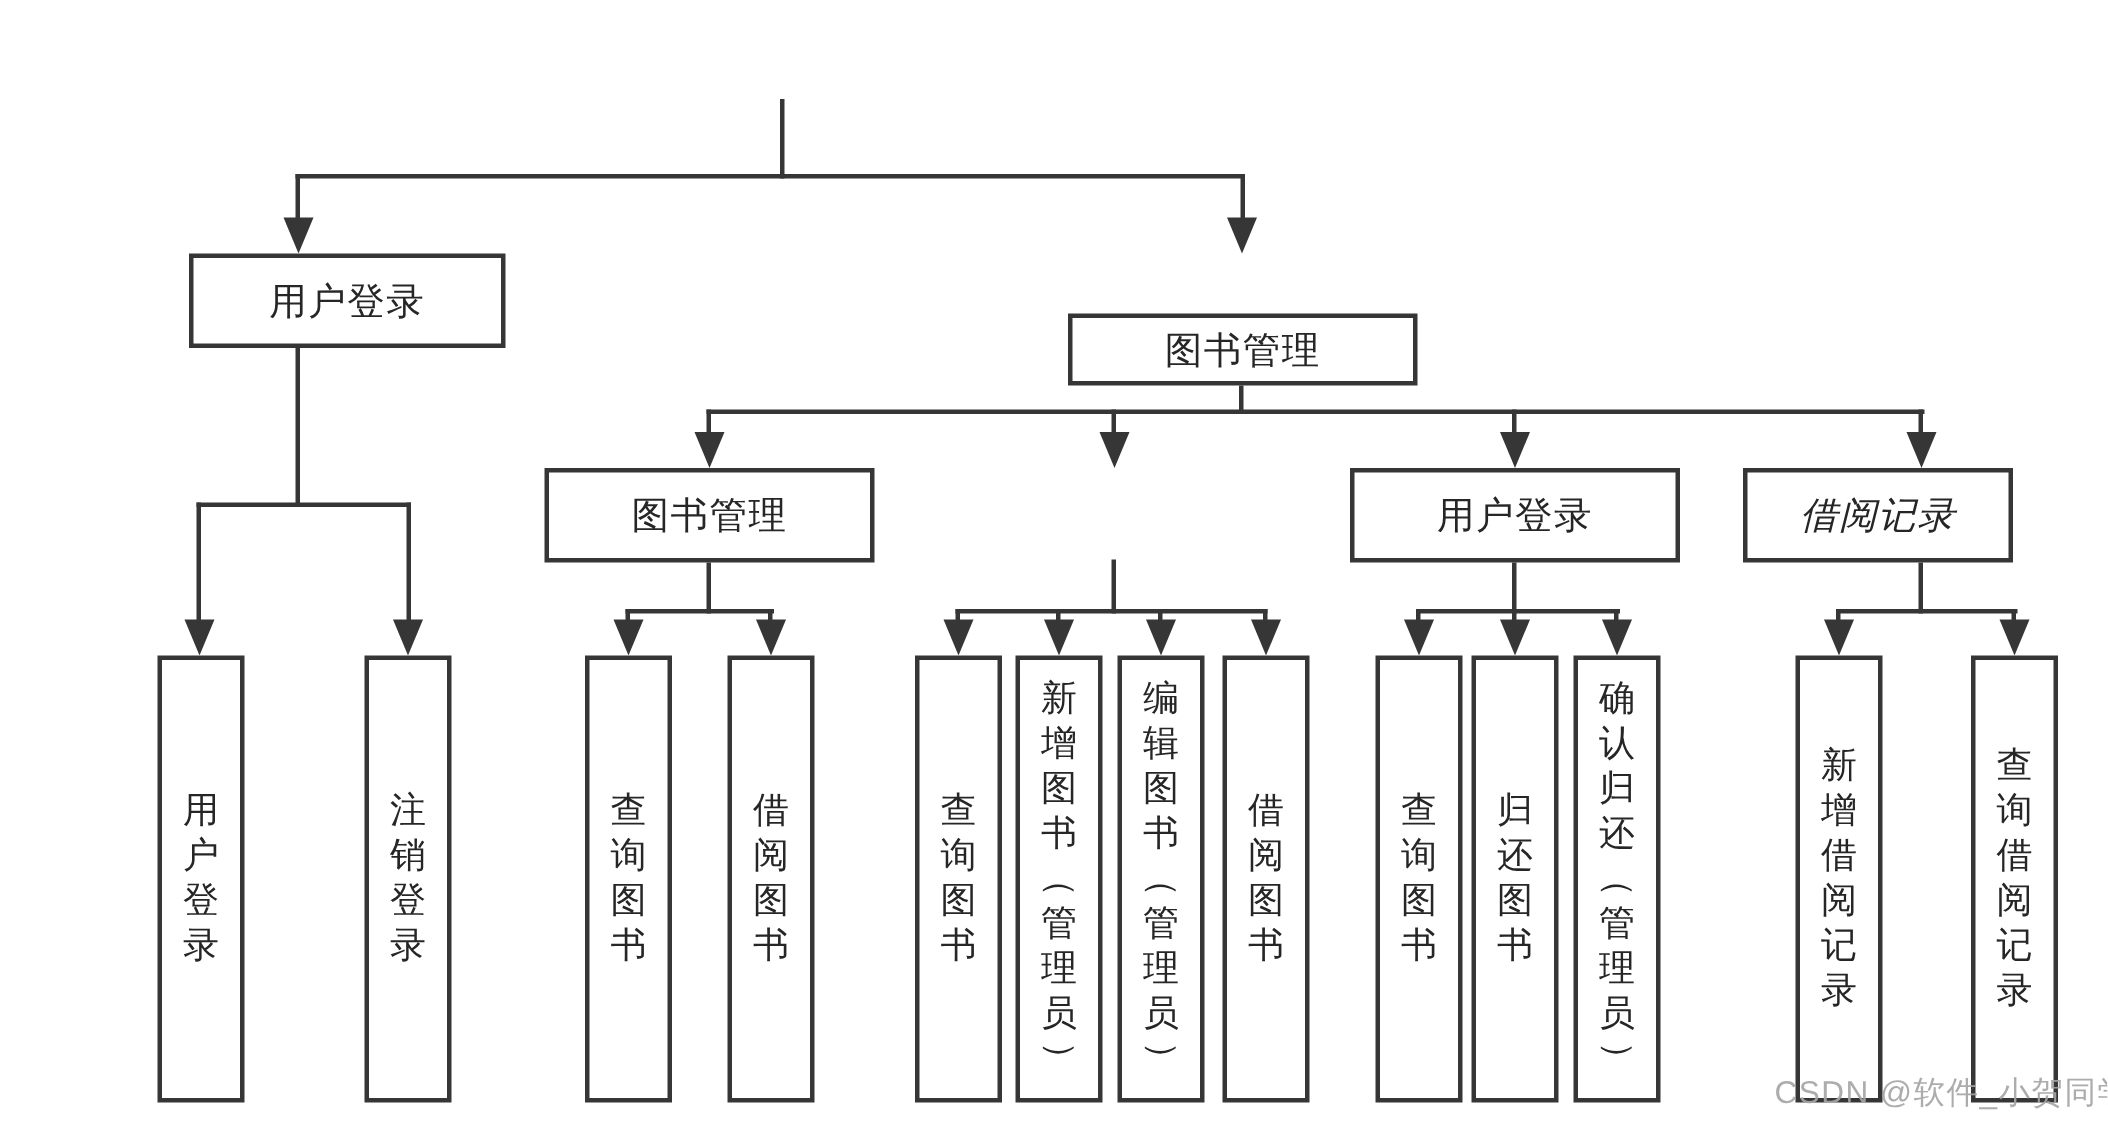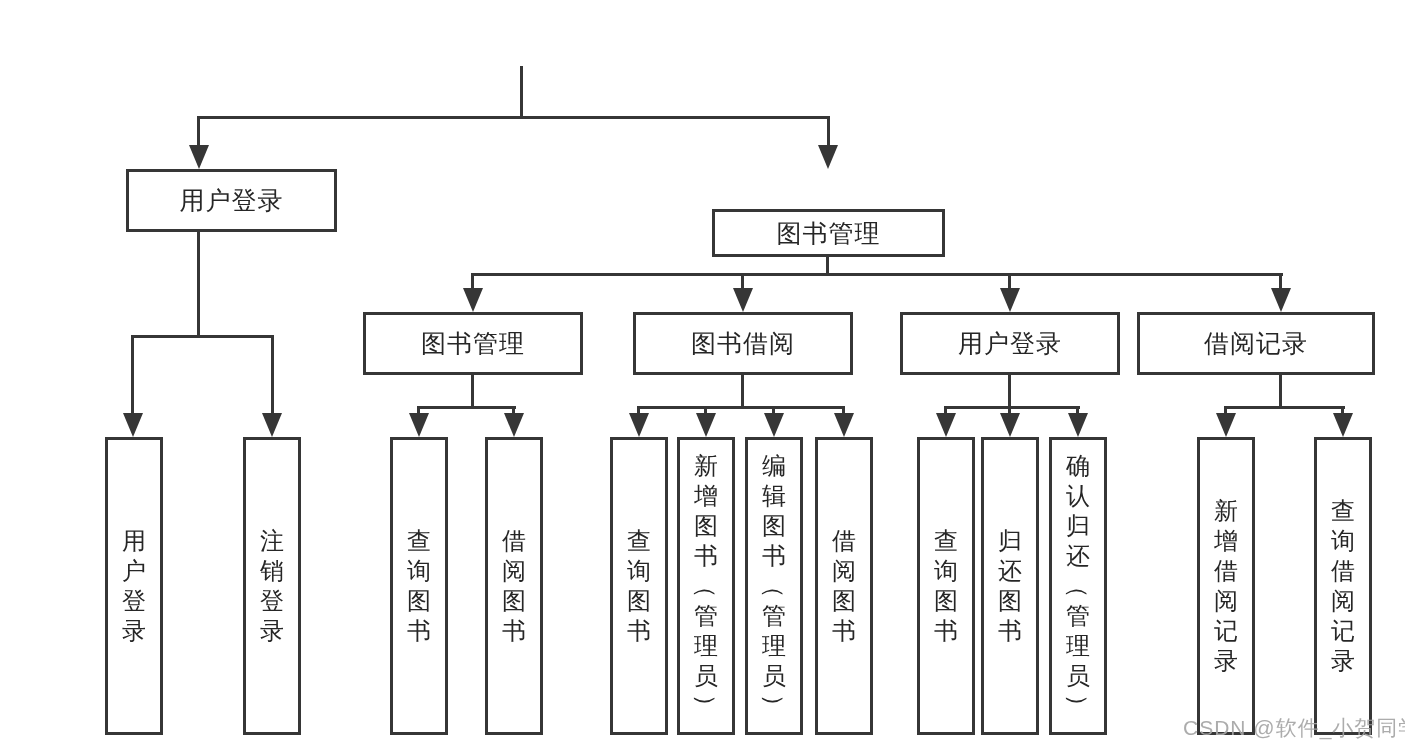--- a/index.html
+++ b/index.html
@@ -127,23 +127,22 @@
   <div class="vl" style="left:1224px; top:406px; width:3px; height:11px;"></div>
   <div class="arrow" style="left:1216px; top:413px;"></div>
   <div class="vl" style="left:1341px; top:406px; width:3px; height:11px;"></div>
   <div class="arrow" style="left:1333px; top:413px;"></div>
 
 
   <div class="box" style="left:82px; top:169px; width:211px; height:63px;margin-left:44px;">用户登录</div>
   <div class="box" style="left:712px; top:169px; width:233px; height:48px;margin-top:40px;">图书管理</div>
 
   <div class="box" style="left:363px; top:312px; width:220px; height:63px;">图书管理</div>
-  <div class="box" style="left:633px; top:312px; width:220px; height:63px;">图书借阅</div>
   <div class="box" style="left:900px; top:312px; width:220px; height:63px;">用户登录</div>
-  <div class="box" style="left:1137px; top:312px; width:238px; height:63px;">借阅记录</div>
+  <div class="box" style="left:1162px; top:312px; width:180px; height:63px;font-style:italic;">借阅记录</div>
 
   <div class="vbox vtext" style="left:105px;">
       <div class="ch">用</div>
       <div class="ch">户</div>
       <div class="ch">登</div>
       <div class="ch">录</div>
     </div>
   <div class="vbox vtext" style="left:243px;">
       <div class="ch">注</div>
       <div class="ch">销</div>

